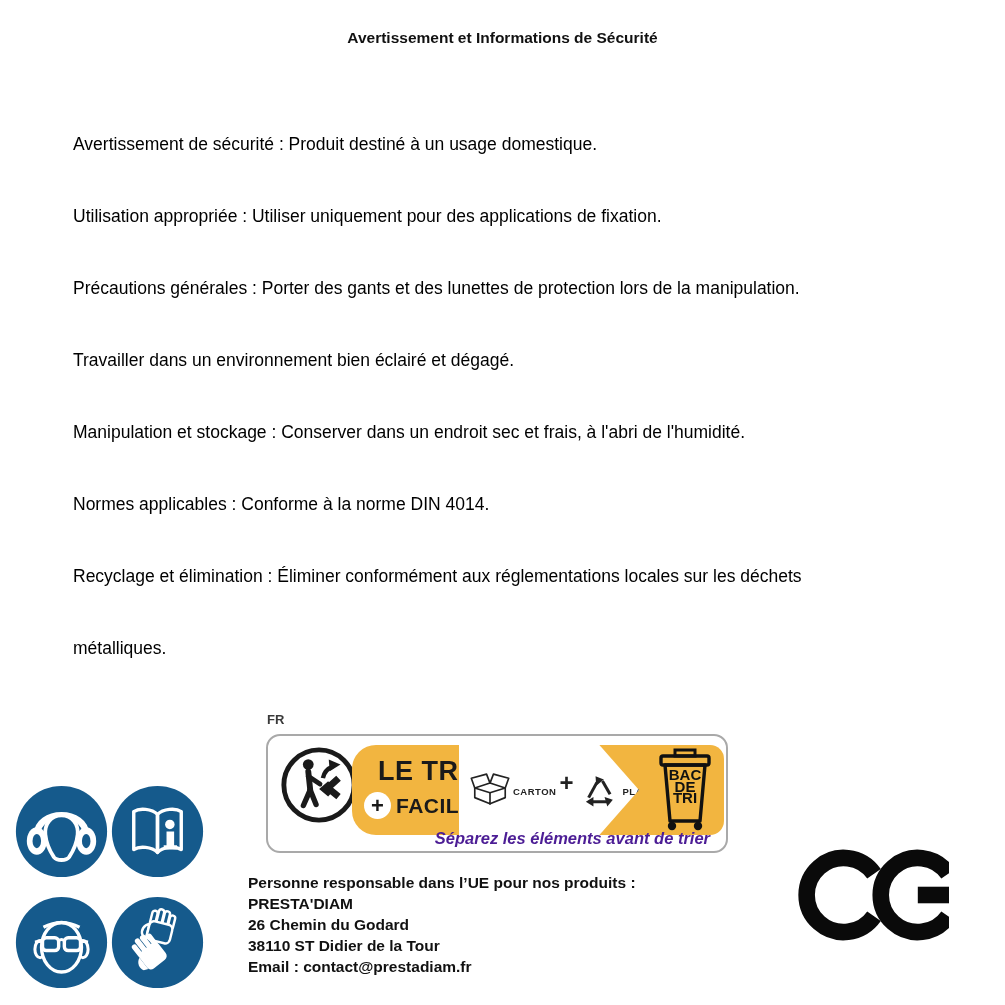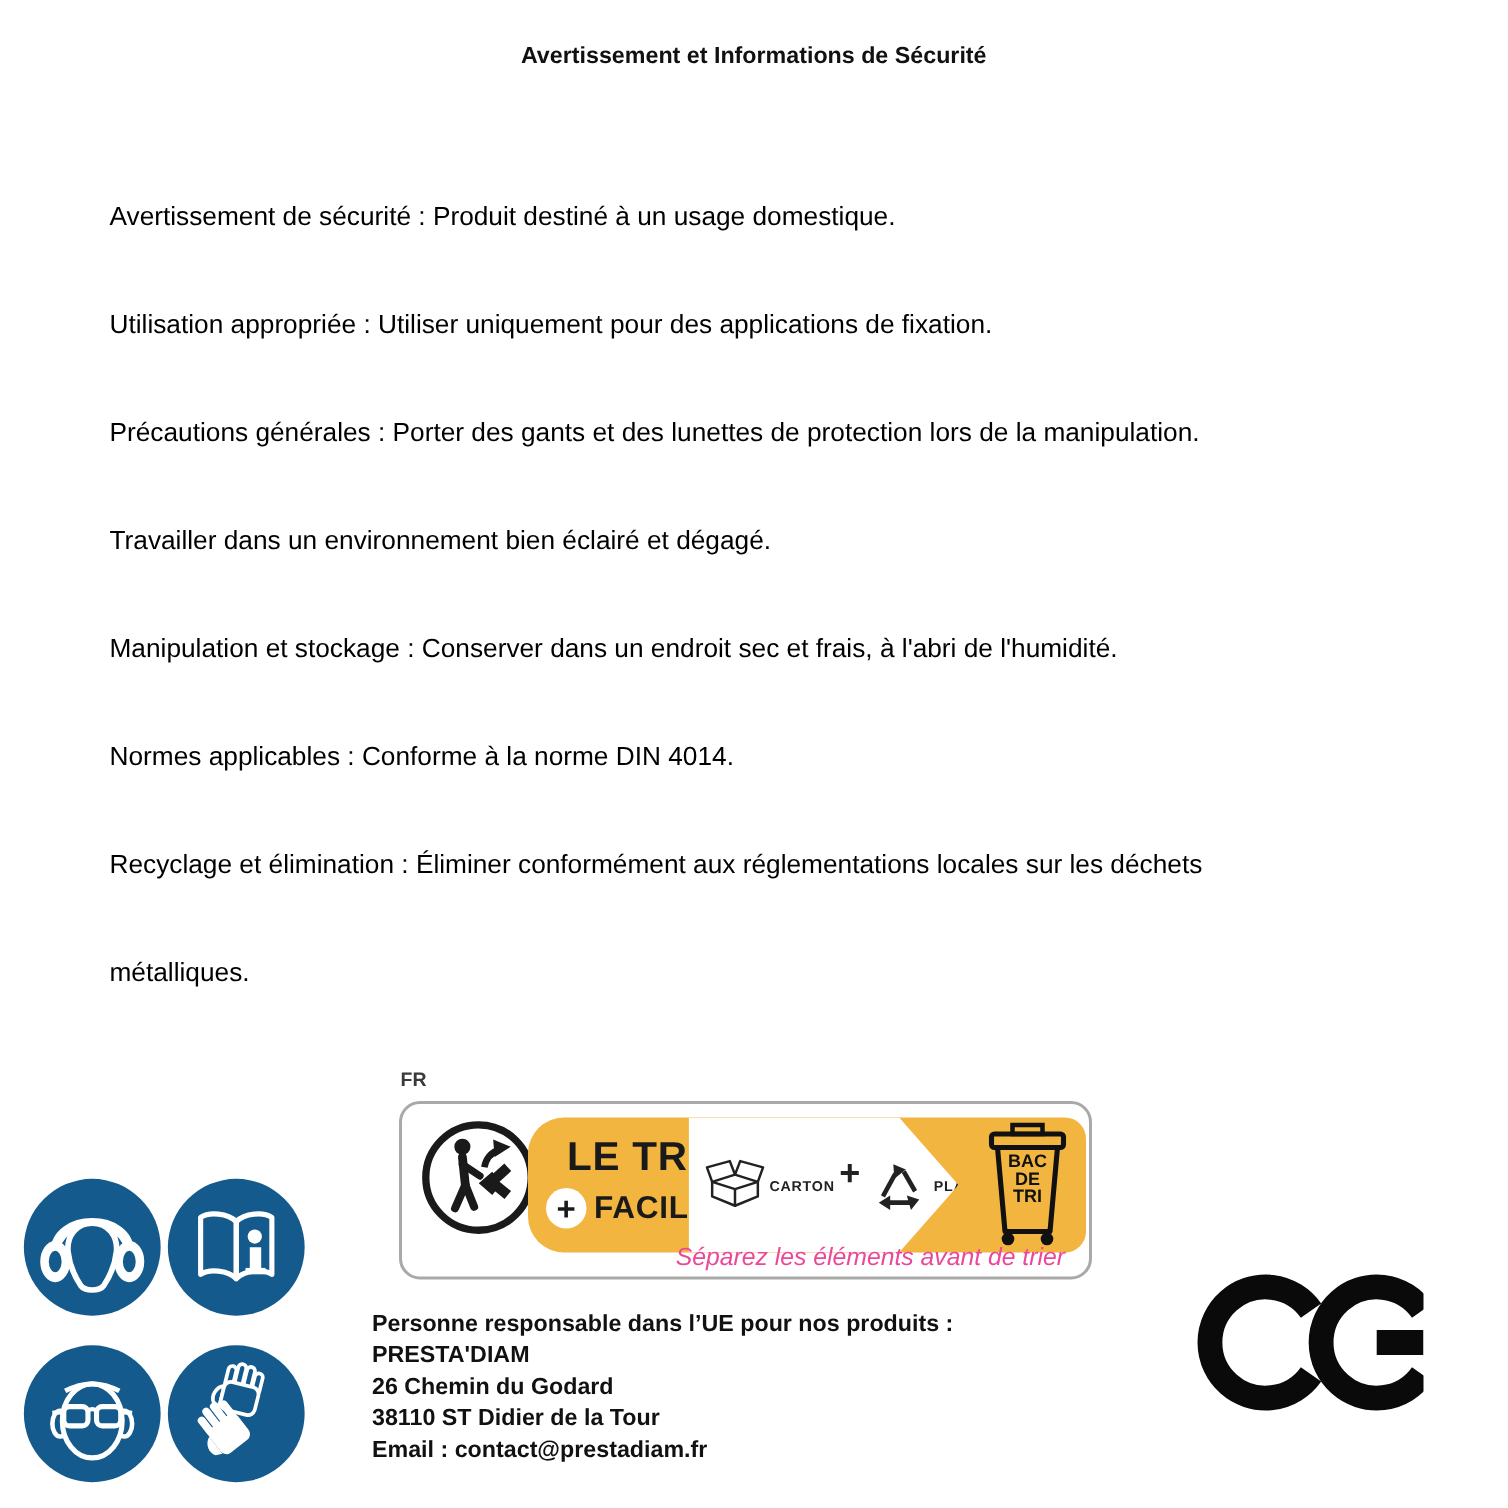--- a/index.html
+++ b/index.html
@@ -30,24 +30,24 @@
   .tri-head .word2{font-size:21px;font-weight:800;letter-spacing:.5px;color:#1a1a1a;margin-left:5px;}
   .tri-notch{position:absolute;left:107px;top:0;width:180px;height:90px;background:#fff;
     -webkit-clip-path:polygon(0 0,78% 0,100% 50%,78% 100%,0 100%);
     clip-path:polygon(0 0,78% 0,100% 50%,78% 100%,0 100%);
     display:flex;align-items:center;padding-left:8px;box-sizing:border-box;}
   .mat-stack{display:flex;flex-direction:row;align-items:center;}
   .mat-label{font-size:9.5px;font-weight:bold;letter-spacing:.5px;color:#222;margin-top:2px;}
   .mat-plus{font-size:24px;font-weight:800;color:#222;margin:0 3px 14px 3px;}
   .bin-wrap{position:absolute;left:303px;top:2px;width:60px;height:86px;}
   .bin-text{position:absolute;left:0;top:22px;width:60px;text-align:center;
-    font-size:12px;font-weight:800;line-height:11.5px;color:#111;}
+    font-size:15px;font-weight:800;line-height:11.5px;color:#111;}
   .bin-text span{display:block;}
   .tri-tagline{position:absolute;right:16px;bottom:3px;font-size:16.5px;font-style:italic;
-    font-weight:normal;color:#ec4899;}
+    font-weight:bold;color:#4c1d95;}
 
   .contact{position:absolute;left:248px;top:872px;width:500px;text-align:left;
     font-size:15.5px;font-weight:bold;line-height:21px;color:#111;}
   .contact div{white-space:nowrap;}
 
   .ce-mark{position:absolute;left:793px;top:841px;width:156px;height:108px;}
 </style>
 </head>
 <body>
 

